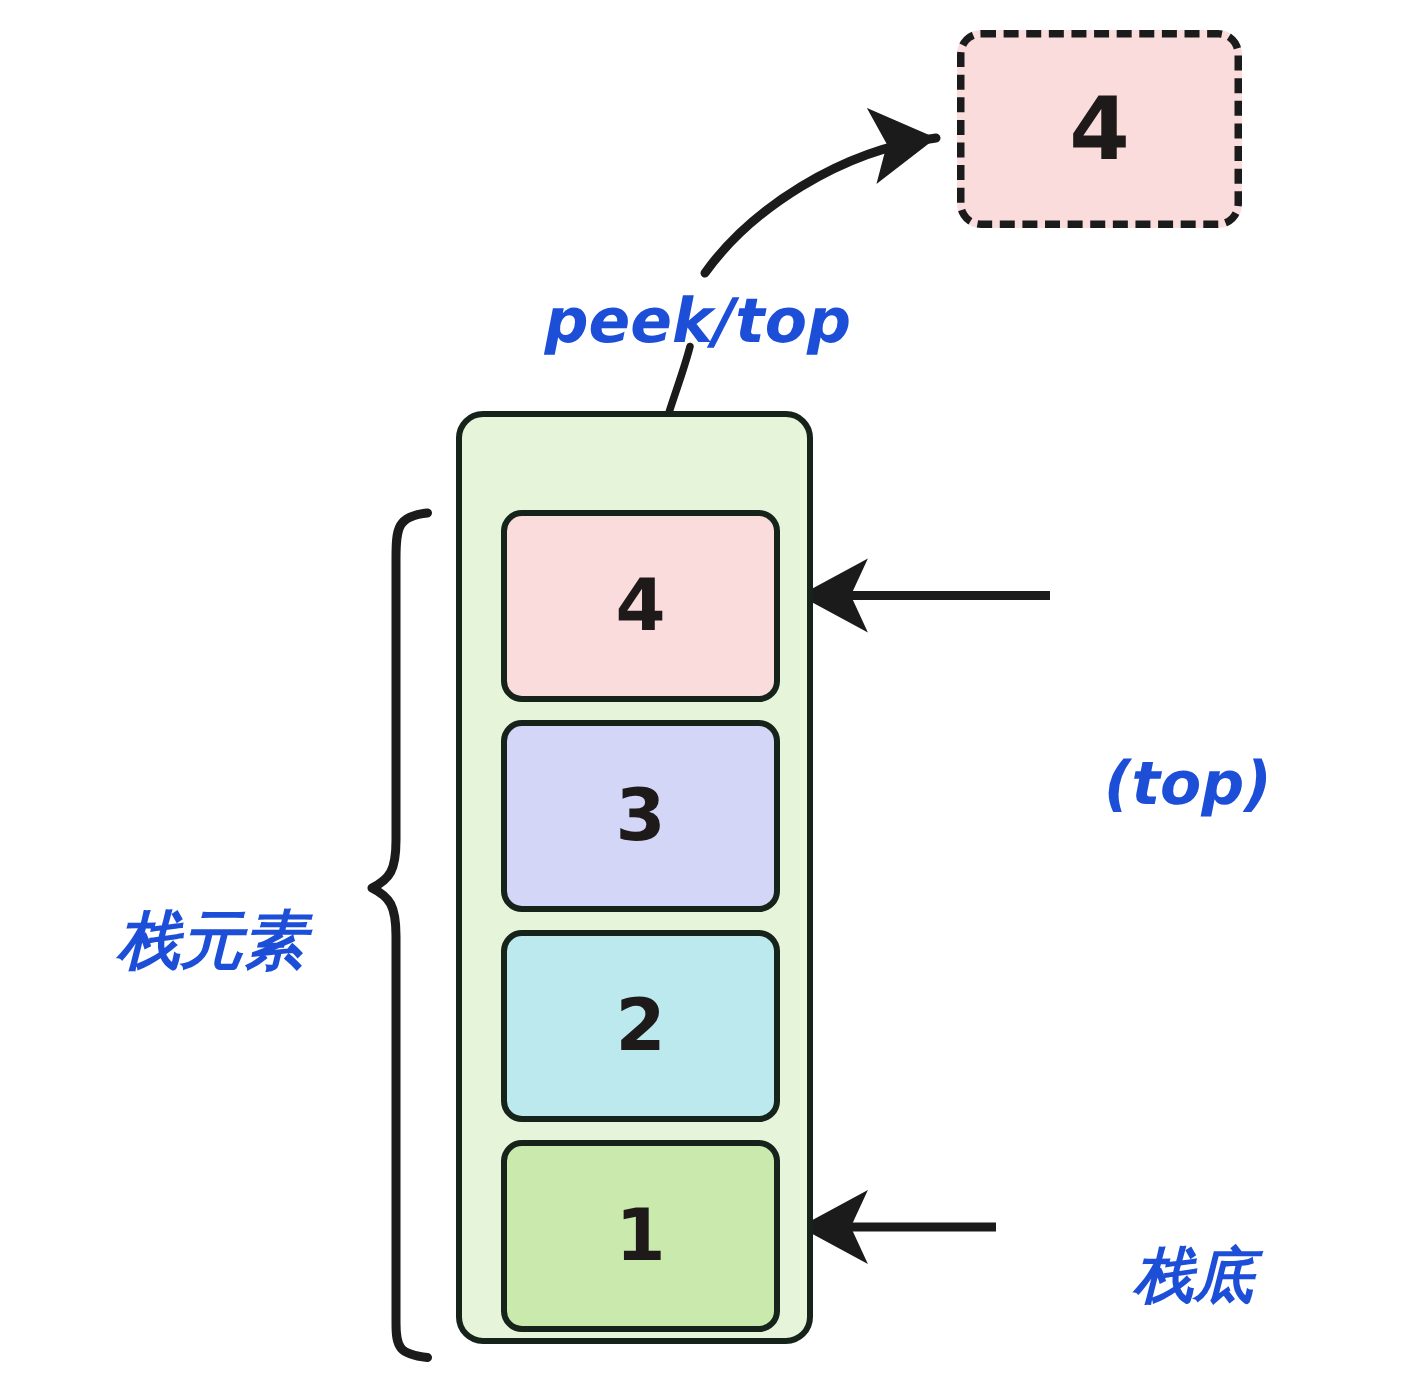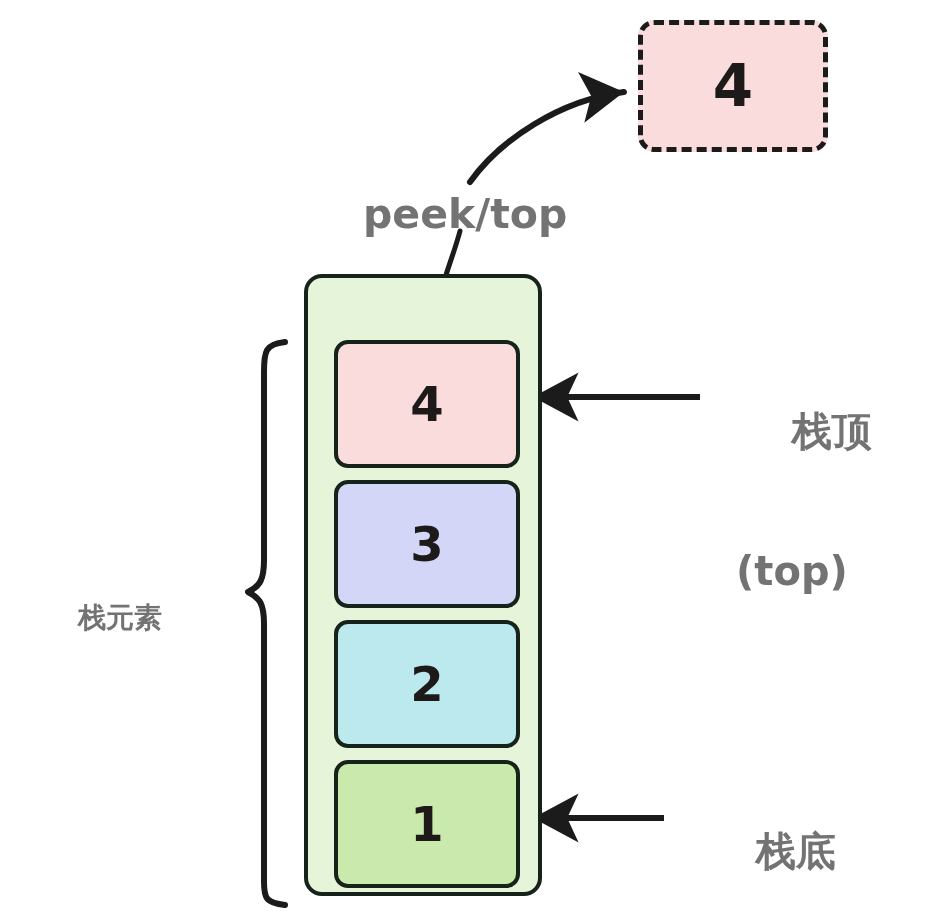--- a/index.html
+++ b/index.html
@@ -81,24 +81,25 @@
   .stack-item .val {
     font-size: 48px;
     font-weight: 700;
     color: #1f1a1a;
     line-height: 1;
   }
 
   
   .label {
     position: absolute;
-    color: #737373;
+    color: #1d4ed8;
     font-weight: 700;
     line-height: 1.22;
     white-space: pre;
+    font-style: italic;
   }
   .label-peek {
     left: 363px;
     top: 189px;
     font-size: 41px;
   }
   .label-top {
     left: 736px;
     top: 358px;
     font-size: 40px;
@@ -106,21 +107,21 @@
   }
   .label-bottom {
     left: 700px;
     top: 778px;
     font-size: 40px;
     text-align: left;
   }
   .label-elements {
     left: 78px;
     top: 601px;
-    font-size: 28px;
+    font-size: 42px;
   }
   .label .line2 { display: block; margin-top: 43px; }
 </style>
 </head>
 <body>
 
 <div id="canvas">
 
   <svg class="svg-layer" viewBox="0 0 948 916">
     <defs>
@@ -171,21 +172,20 @@
       </div>
 
       <div class="stack-item" style="background:#cae9ad">
         <span class="val">1</span>
       </div>
 
     </div>
   </div>
 
   <div class="label label-top">
-    <span>栈顶</span>
     <span class="line2">(top)</span>
   </div>
 
   <div class="label label-bottom">
     <span>栈底</span>
     
   </div>
 
   <div class="label label-elements">栈元素</div>
 

